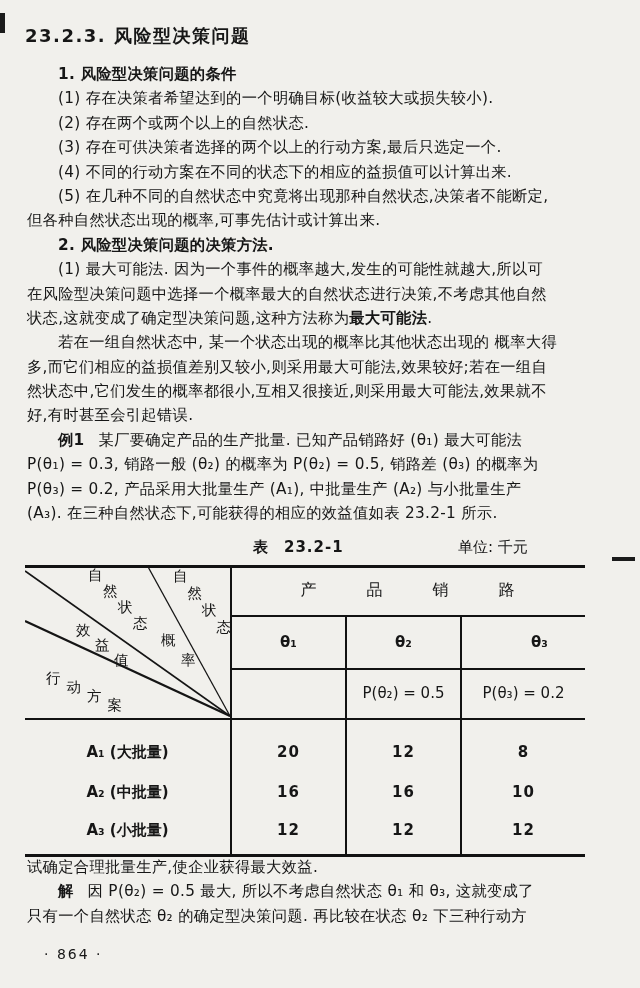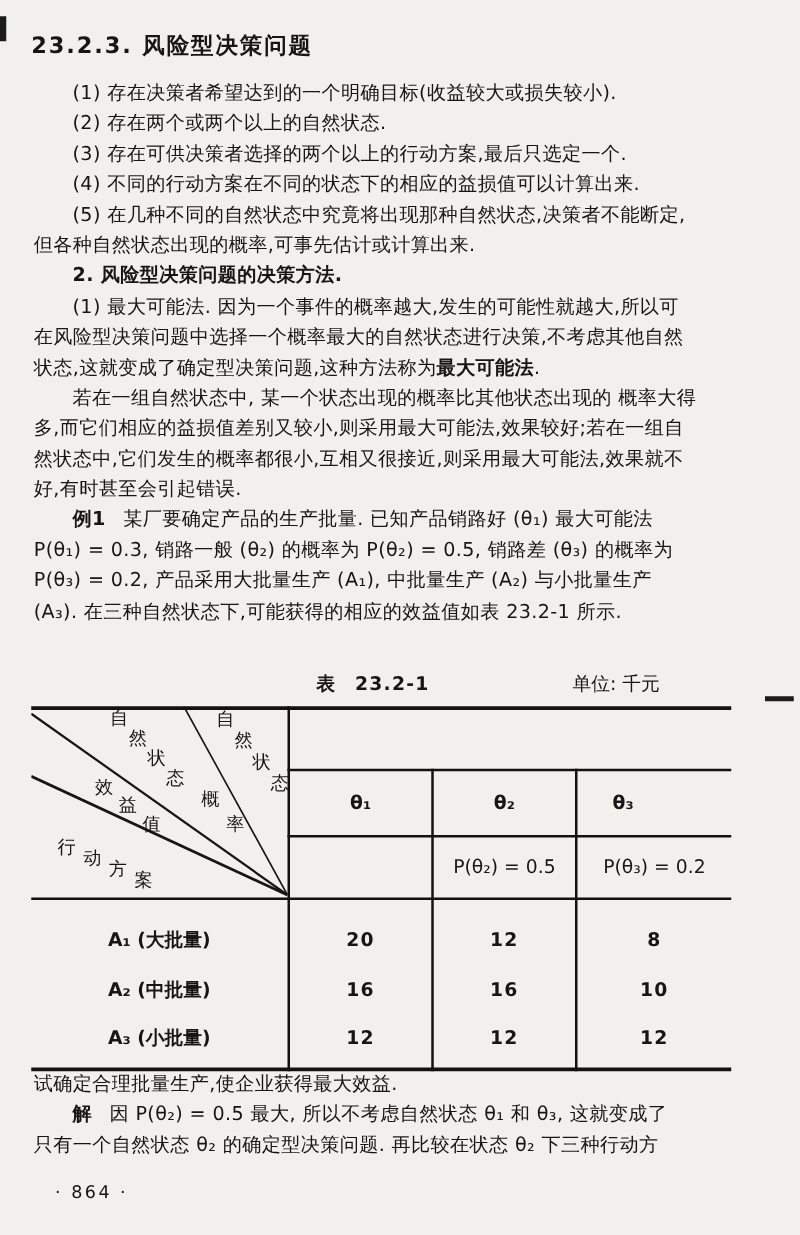--- a/index.html
+++ b/index.html
@@ -44,20 +44,21 @@
 <body>
 
 <div class="page">
 
   <div class="artifact" style="left:0;top:13px;width:5px;height:20px;"></div>
   <div class="artifact" style="left:612px;top:557px;width:23px;height:4px;"></div>
 
   <h1 class="title">23.2.3. 风险型决策问题</h1>
 
   <div class="flow" style="top:62px;">
+    <div class="ln indent bold">1. 风险型决策问题的条件</div>
     <div class="ln indent">(1) 存在决策者希望达到的一个明确目标(收益较大或损失较小).</div>
     <div class="ln indent">(2) 存在两个或两个以上的自然状态.</div>
     <div class="ln indent">(3) 存在可供决策者选择的两个以上的行动方案,最后只选定一个.</div>
     <div class="ln indent">(4) 不同的行动方案在不同的状态下的相应的益损值可以计算出来.</div>
     <div class="ln indent">(5) 在几种不同的自然状态中究竟将出现那种自然状态,决策者不能断定,</div>
     <div class="ln">但各种自然状态出现的概率,可事先估计或计算出来.</div>
     <div class="ln indent bold">2. 风险型决策问题的决策方法.</div>
     <div class="ln indent">(1) 最大可能法. 因为一个事件的概率越大,发生的可能性就越大,所以可</div>
     <div class="ln">在风险型决策问题中选择一个概率最大的自然状态进行决策,不考虑其他自然</div>
     <div class="ln"><span>状态,这就变成了确定型决策问题,这种方法称为</span><span class="bold">最大可能法</span><span>.</span></div>
@@ -116,24 +117,27 @@
           <span class="dch" style="left: 89px; top: 88px;">值</span>
         </div>
       <div class="diag">
           <span class="dch" style="left: 21px; top: 106px;">行</span>
           <span class="dch" style="left: 41.5px; top: 115px;">动</span>
           <span class="dch" style="left: 62px; top: 124px;">方</span>
           <span class="dch" style="left: 82.5px; top: 133px;">案</span>
         </div>
     </div>
 
+    <div class="cell" style="left:205px;top:3px;width:355px;height:45px;">
+      <span class="colgroup-text">产品销路</span>
+    </div>
 
     <div class="cell math bold" style="left:207px;top:52px;width:113px;height:49px;">θ₁</div>
     <div class="cell math bold" style="left:322px;top:52px;width:113px;height:49px;">θ₂</div>
-    <div class="cell math bold" style="left:412px;top:52px;width:123px;height:49px;">θ₃</div>
+    <div class="cell math bold" style="left:453px;top:52px;width:123px;height:49px;">θ₃</div>
 
     <div class="cell math" style="left:322px;top:105px;width:113px;height:46px;">P(θ₂) = 0.5</div>
     <div class="cell math" style="left:437px;top:105px;width:123px;height:46px;">P(θ₃) = 0.2</div>
 
     <div class="cell math bold" style="left:0;top:172px;width:205px;height:30px;">A₁ (大批量)</div>
     <div class="cell val" style="left:207px;top:172px;width:113px;height:30px;">20</div>
     <div class="cell val" style="left:322px;top:172px;width:113px;height:30px;">12</div>
     <div class="cell val" style="left:437px;top:172px;width:123px;height:30px;">8</div>
 
     <div class="cell math bold" style="left:0;top:212px;width:205px;height:30px;">A₂ (中批量)</div>

